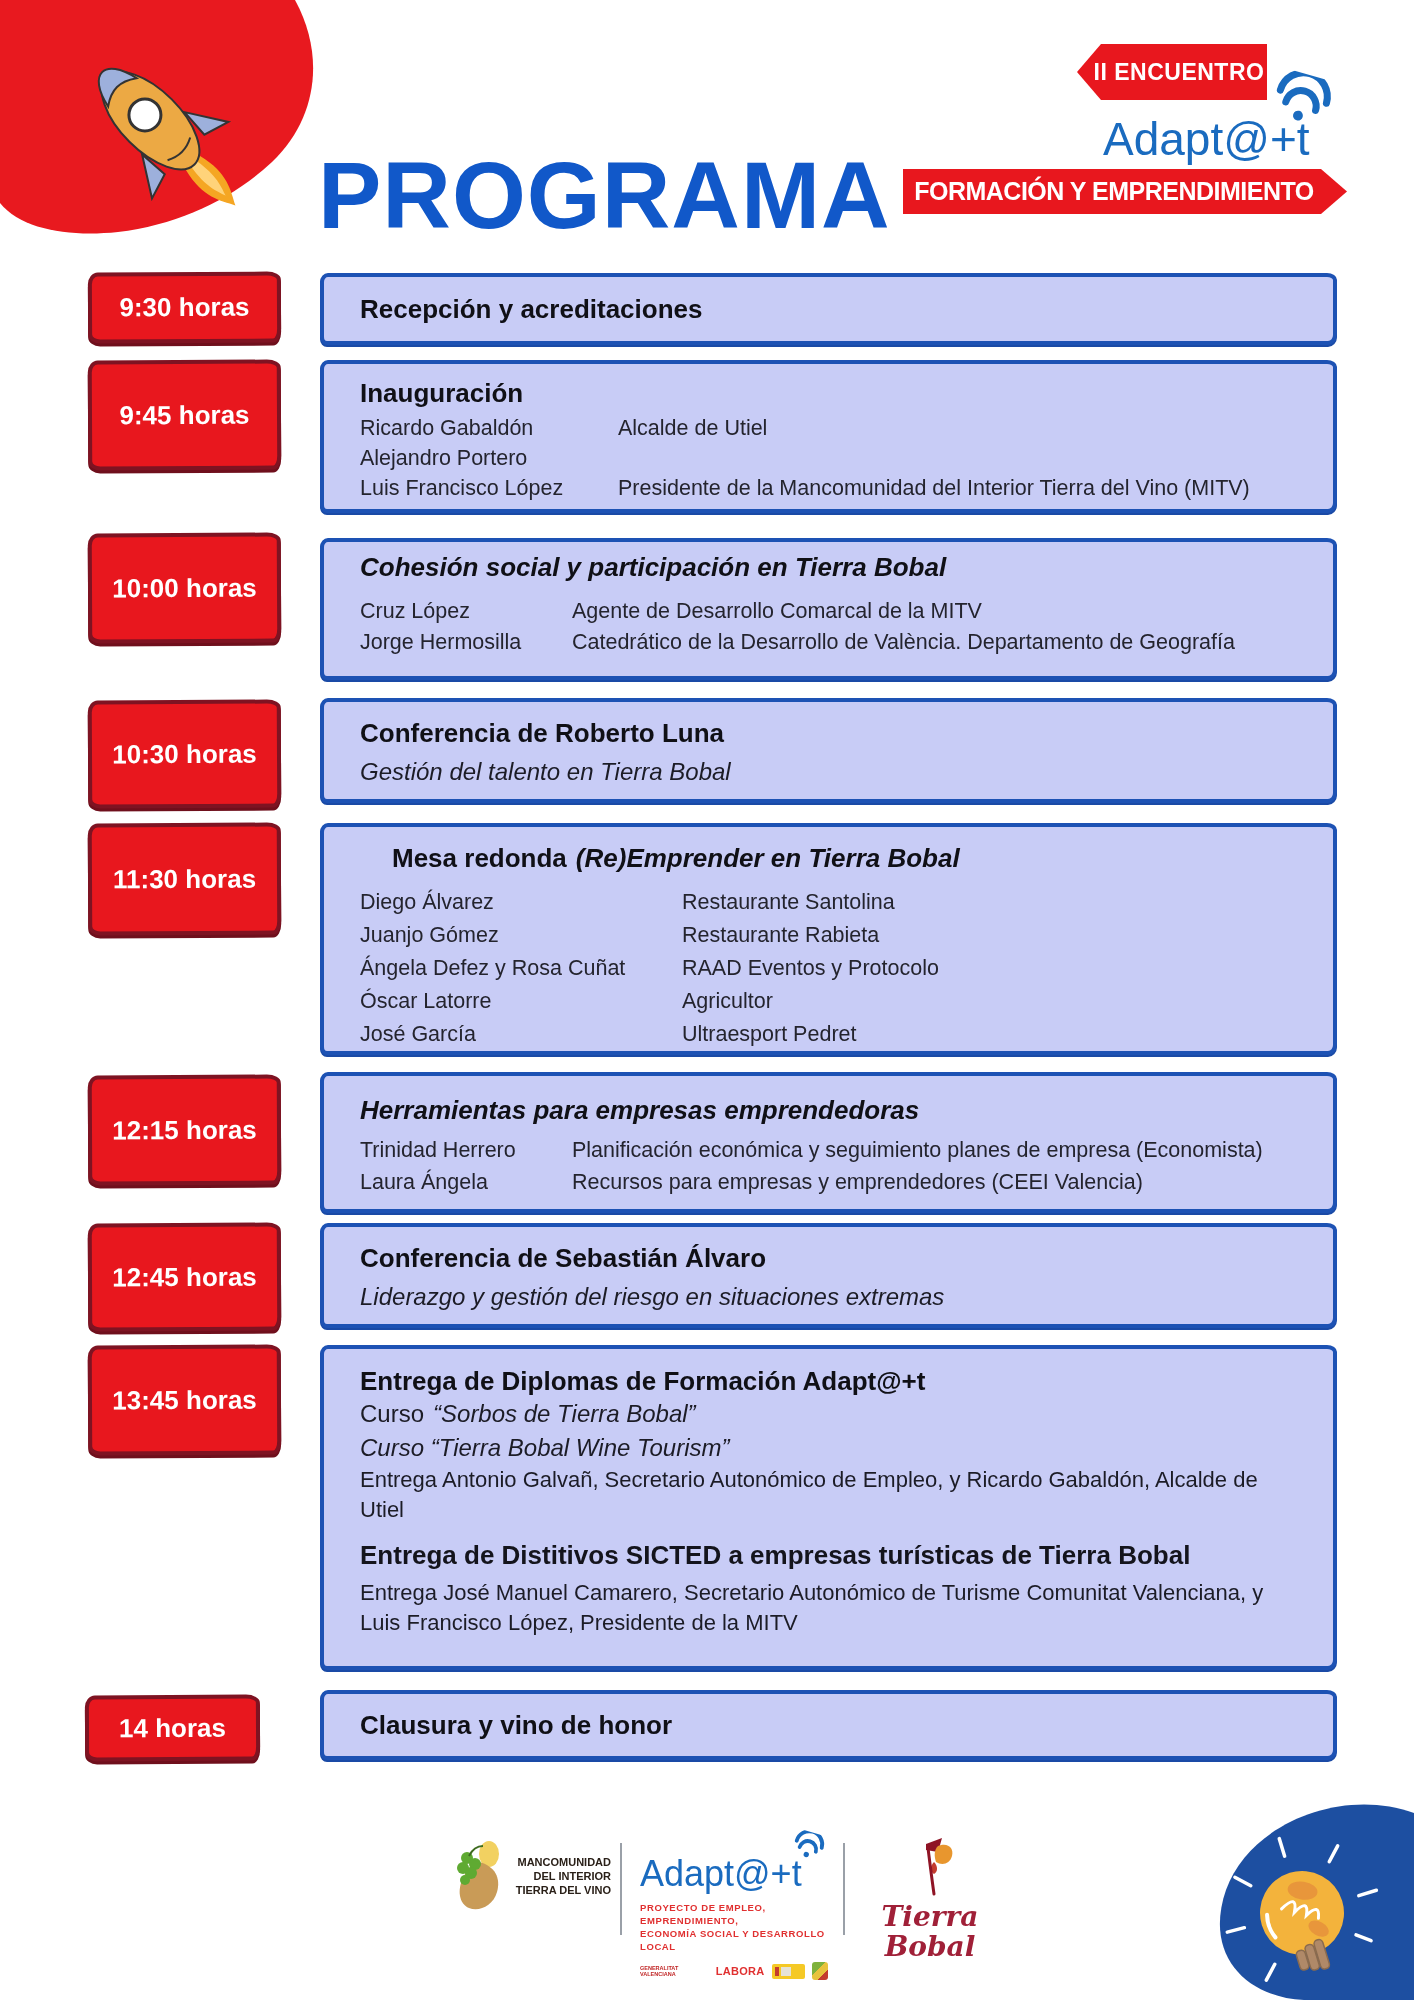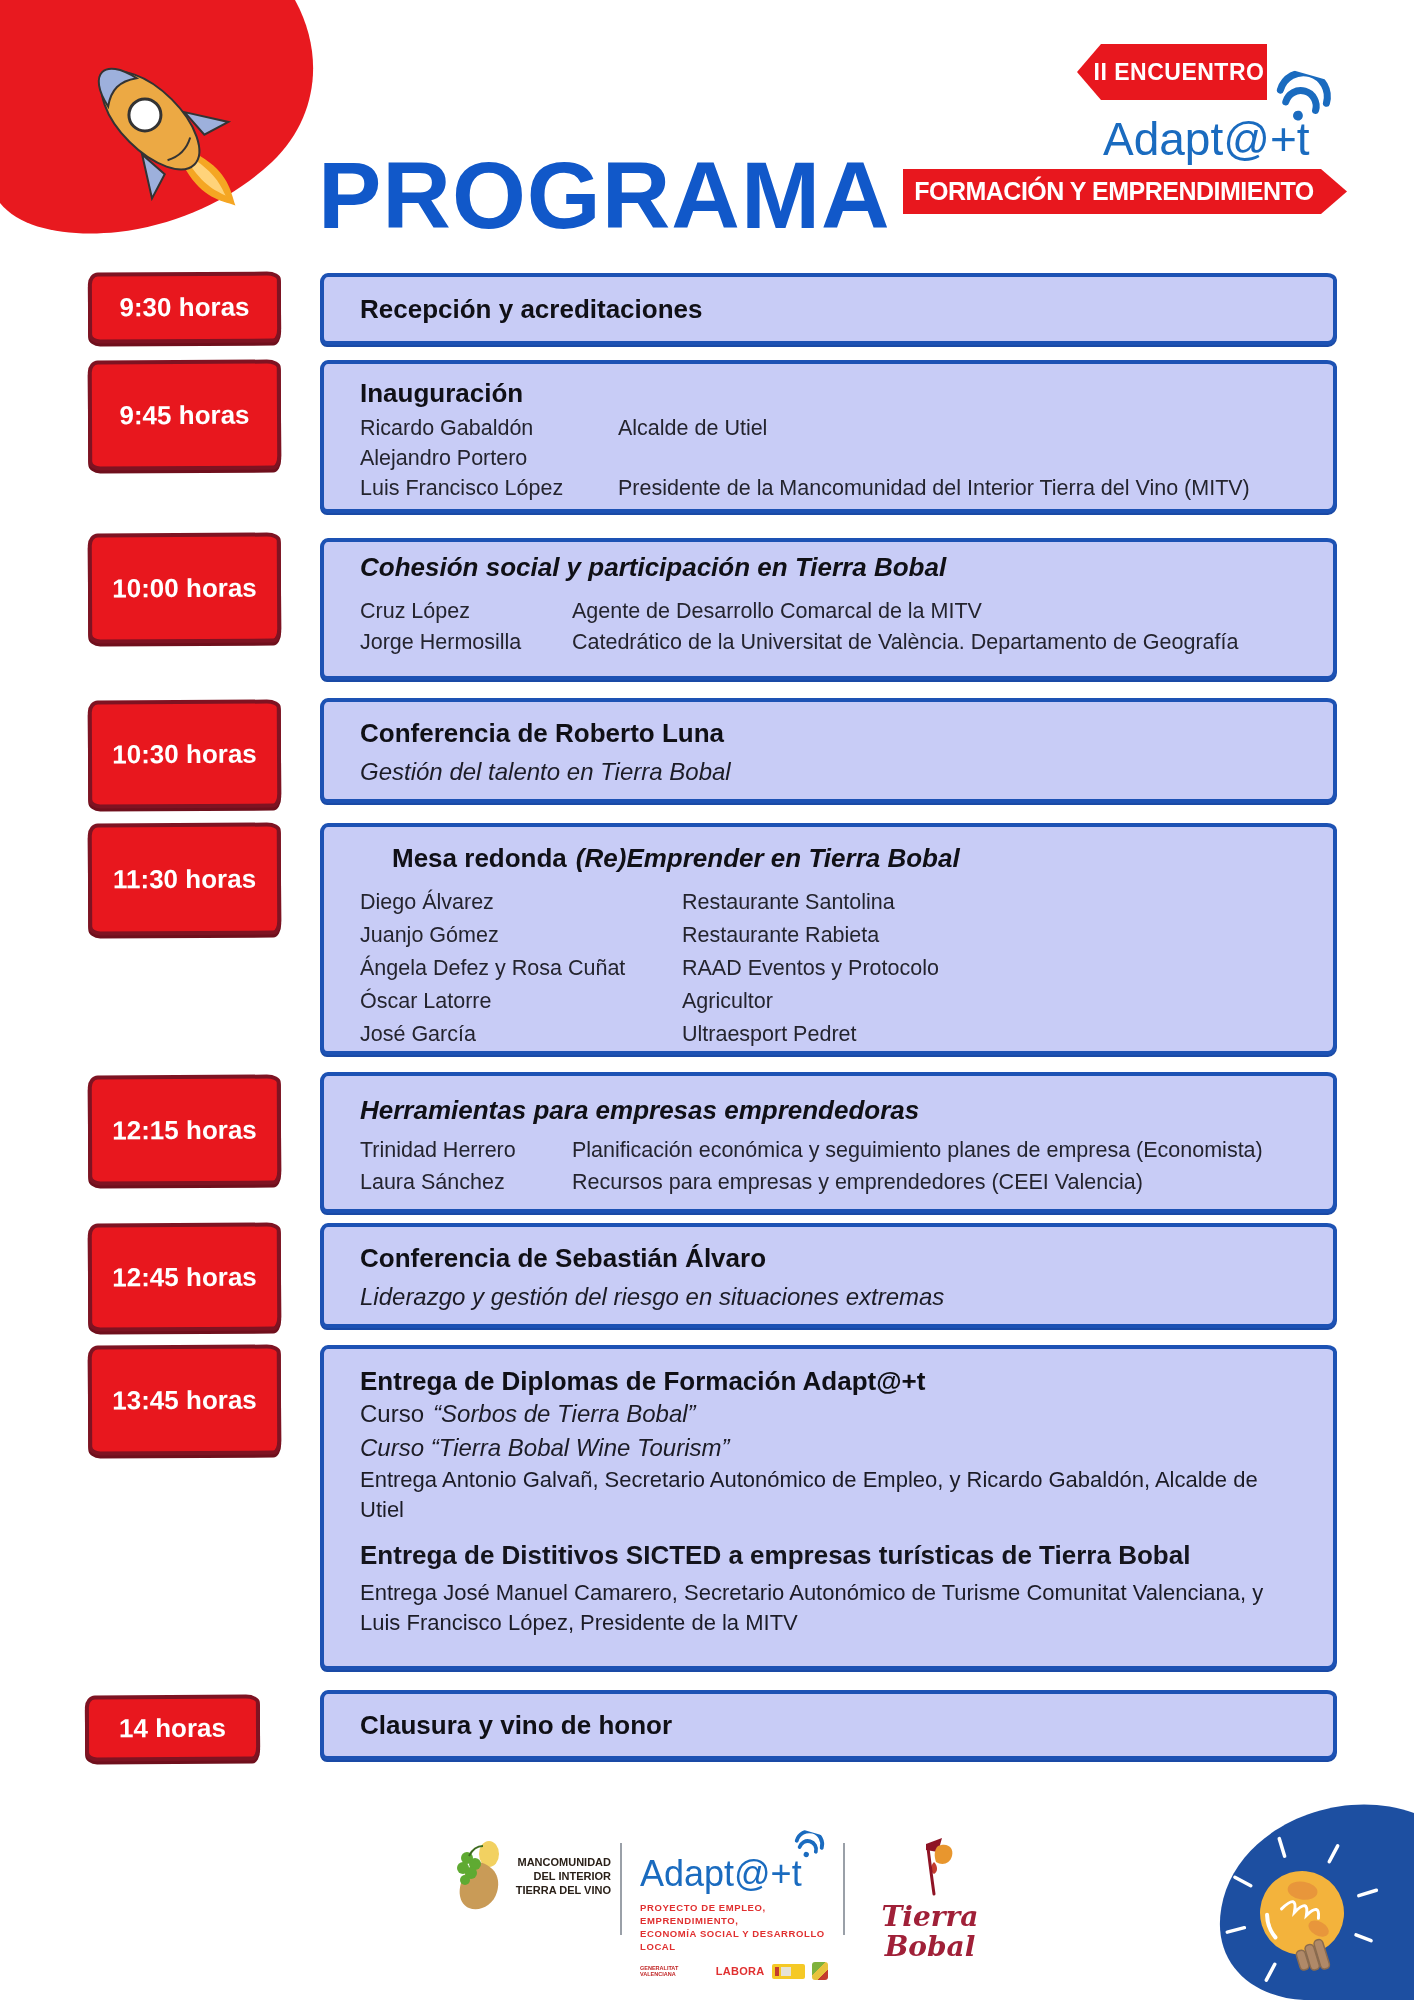--- a/index.html
+++ b/index.html
@@ -143,21 +143,21 @@
       <span>10:00 horas</span>
     </div>
   <div id="bx2" class="box">
     <div class="btitle it">Cohesión social y participación en Tierra Bobal</div>
     <div class="prow">
       <span>Cruz López</span>
       <span>Agente de Desarrollo Comarcal de la MITV</span>
     </div>
     <div class="prow">
       <span>Jorge Hermosilla</span>
-      <span>Catedrático de la Universitat de València. Departamento de Geografía</span>
+      <span>Catedrático de la Desarrollo de València. Departamento de Geografía</span>
     </div>
   </div>
 
   <div id="tb3" class="time-badge">
       <span>10:30 horas</span>
     </div>
   <div id="bx3" class="box">
     <div class="btitle">Conferencia de Roberto Luna</div>
     <div class="subtitle">Gestión del talento en Tierra Bobal</div>
   </div>
@@ -192,21 +192,21 @@
   <div id="tb5" class="time-badge">
       <span>12:15 horas</span>
     </div>
   <div id="bx5" class="box">
     <div class="btitle it">Herramientas para empresas emprendedoras</div>
     <div class="prow">
       <span>Trinidad Herrero</span>
       <span>Planificación económica y seguimiento planes de empresa (Economista)</span>
     </div>
     <div class="prow">
-      <span>Laura Sánchez</span>
+      <span>Laura Ángela</span>
       <span>Recursos para empresas y emprendedores (CEEI Valencia)</span>
     </div>
   </div>
 
   <div id="tb6" class="time-badge">
       <span>12:45 horas</span>
     </div>
   <div id="bx6" class="box">
     <div class="btitle">Conferencia de Sebastián Álvaro</div>
     <div class="subtitle">Liderazgo y gestión del riesgo en situaciones extremas</div>

